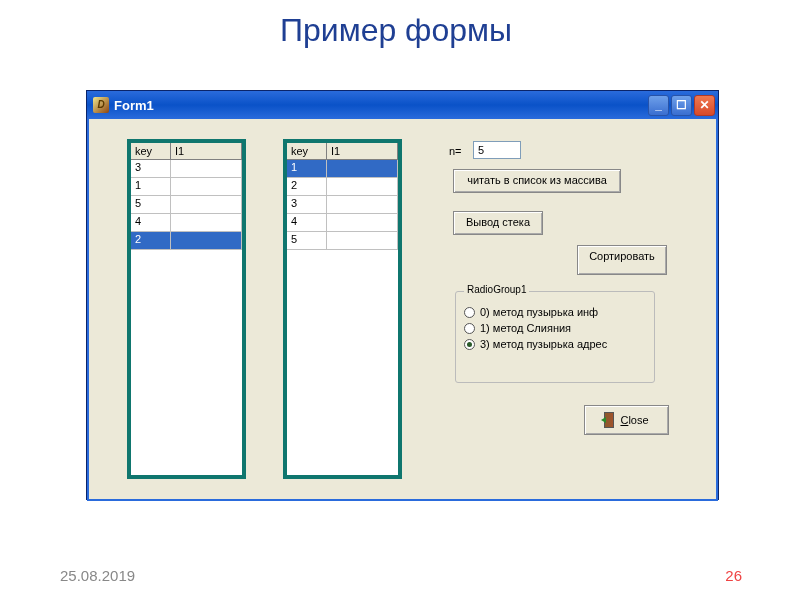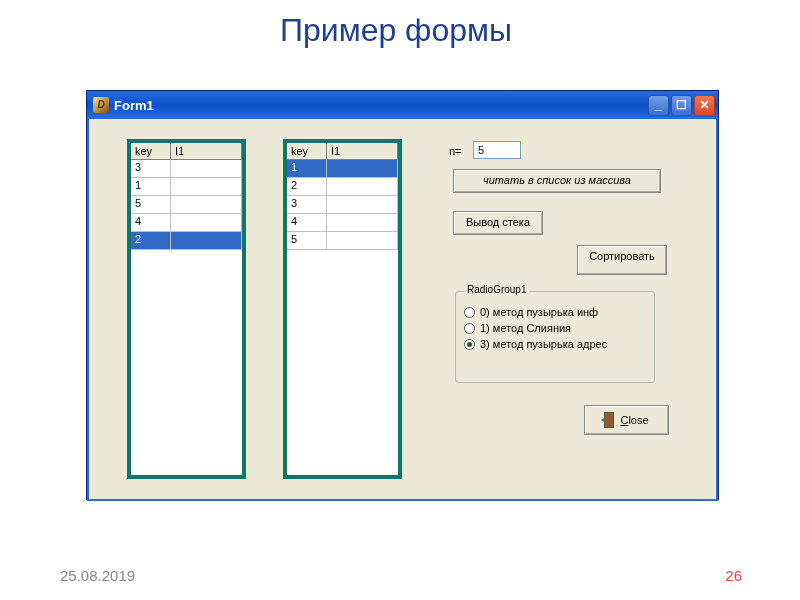--- a/index.html
+++ b/index.html
@@ -122,21 +122,21 @@
   .btn {
     position: absolute;
     background: #ece9d8;
     border: 1px solid #888;
     box-shadow: inset 1px 1px 0 #fff, inset -1px -1px 0 #aaa;
     font-size: 11px;
     padding: 4px 6px;
     text-align: center;
     cursor: pointer;
   }
-  .btn-read { left: 364px; top: 50px; width: 208px; height: 24px; font-style: italic; }
+  .btn-read { left: 364px; top: 50px; width: 168px; height: 24px; }
   .btn-stack { left: 364px; top: 92px; width: 90px; height: 24px; }
   .btn-sort  { left: 488px; top: 126px; width: 90px; height: 30px; }
 
   .radiogroup {
     position: absolute;
     left: 366px; top: 172px;
     width: 200px; height: 92px;
     border: 1px solid #bbb;
     border-radius: 3px;
   }

